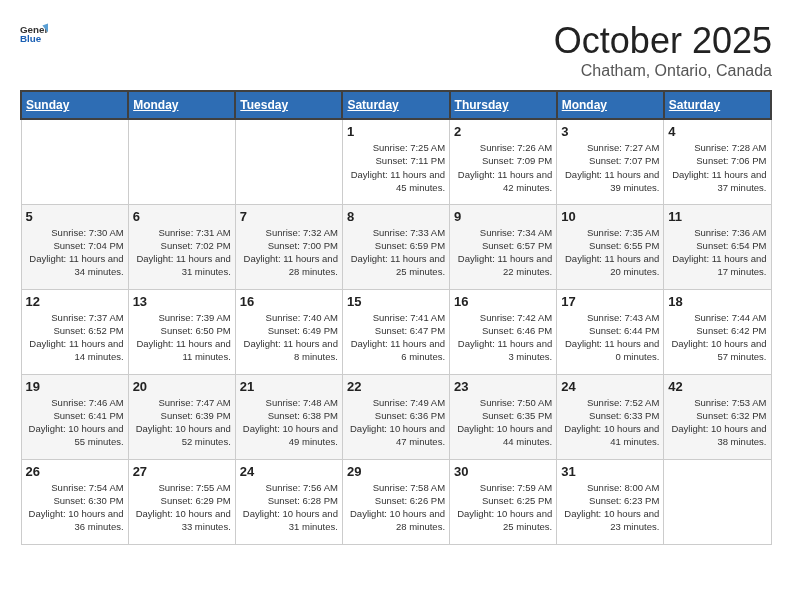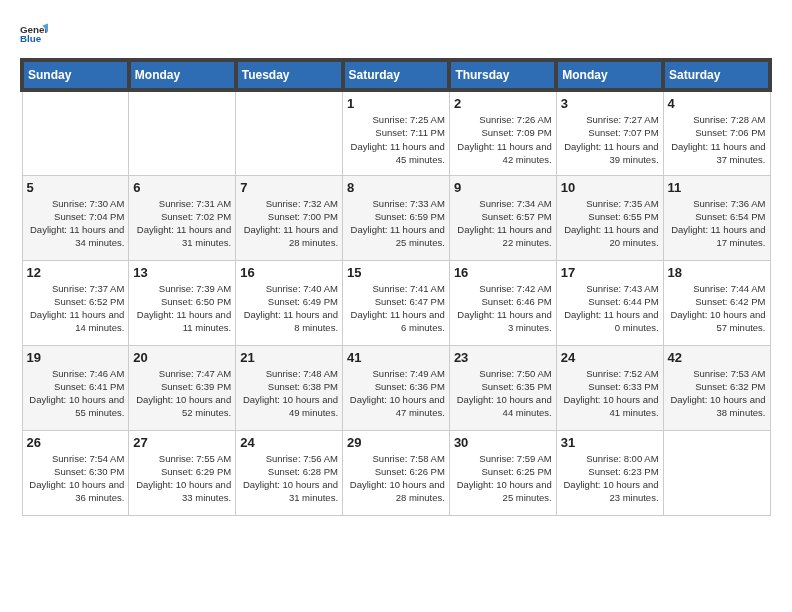--- a/index.html
+++ b/index.html
@@ -42,21 +42,22 @@
       border-collapse: collapse;
       table-layout: fixed;
     }
     .calendar-table th {
       background-color: #2e6db4;
       color: #fff;
       font-size: 12px;
       font-weight: bold;
       padding: 6px 4px;
       text-align: left;
-      border: 4px solid #404040;
+      border: 2px solid #404040;
+      text-decoration: underline;
     }
     .calendar-table td {
       border: 1px solid #ccc;
       vertical-align: top;
       padding: 4px;
       font-size: 10px;
       color: #333;
       height: 85px;
       background: #fff;
     }
@@ -84,20 +85,24 @@
 
 <div class="header-area">
   <div class="logo">
     <svg class="logo-icon" viewBox="0 0 40 40" xmlns="http://www.w3.org/2000/svg">
       <text x="0" y="18" font-size="14" font-weight="bold" fill="#333">General</text>
       <text x="0" y="32" font-size="14" font-weight="bold" fill="#1a5fb4">Blue</text>
       <polygon points="30,5 40,15 35,10" fill="#2e6db4"></polygon>
       <polygon points="32,8 40,5 40,18" fill="#5a9fd4"></polygon>
     </svg>
   </div>
+  <div class="title-area">
+    <div class="month-title">October 2025</div>
+    <div class="location-title">Chatham, Ontario, Canada</div>
+  </div>
 </div>
 
 <table class="calendar-table">
   <thead>
     <tr>
     <th>Sunday</th>
         <th>Monday</th>
         <th>Tuesday</th>
         <th>Saturday</th>
         <th>Thursday</th>
@@ -194,21 +199,21 @@
         </td>
         <td>
           <div class="day-number">20</div>
           <div class="day-info">Sunrise: 7:47 AM<br>Sunset: 6:39 PM<br>Daylight: 10 hours and 52 minutes.</div>
         </td>
         <td>
           <div class="day-number">21</div>
           <div class="day-info">Sunrise: 7:48 AM<br>Sunset: 6:38 PM<br>Daylight: 10 hours and 49 minutes.</div>
         </td>
         <td>
-          <div class="day-number">41</div>
+          <div class="day-number">22</div>
           <div class="day-info">Sunrise: 7:49 AM<br>Sunset: 6:36 PM<br>Daylight: 10 hours and 47 minutes.</div>
         </td>
         <td>
           <div class="day-number">23</div>
           <div class="day-info">Sunrise: 7:50 AM<br>Sunset: 6:35 PM<br>Daylight: 10 hours and 44 minutes.</div>
         </td>
         <td>
           <div class="day-number">24</div>
           <div class="day-info">Sunrise: 7:52 AM<br>Sunset: 6:33 PM<br>Daylight: 10 hours and 41 minutes.</div>
         </td>

